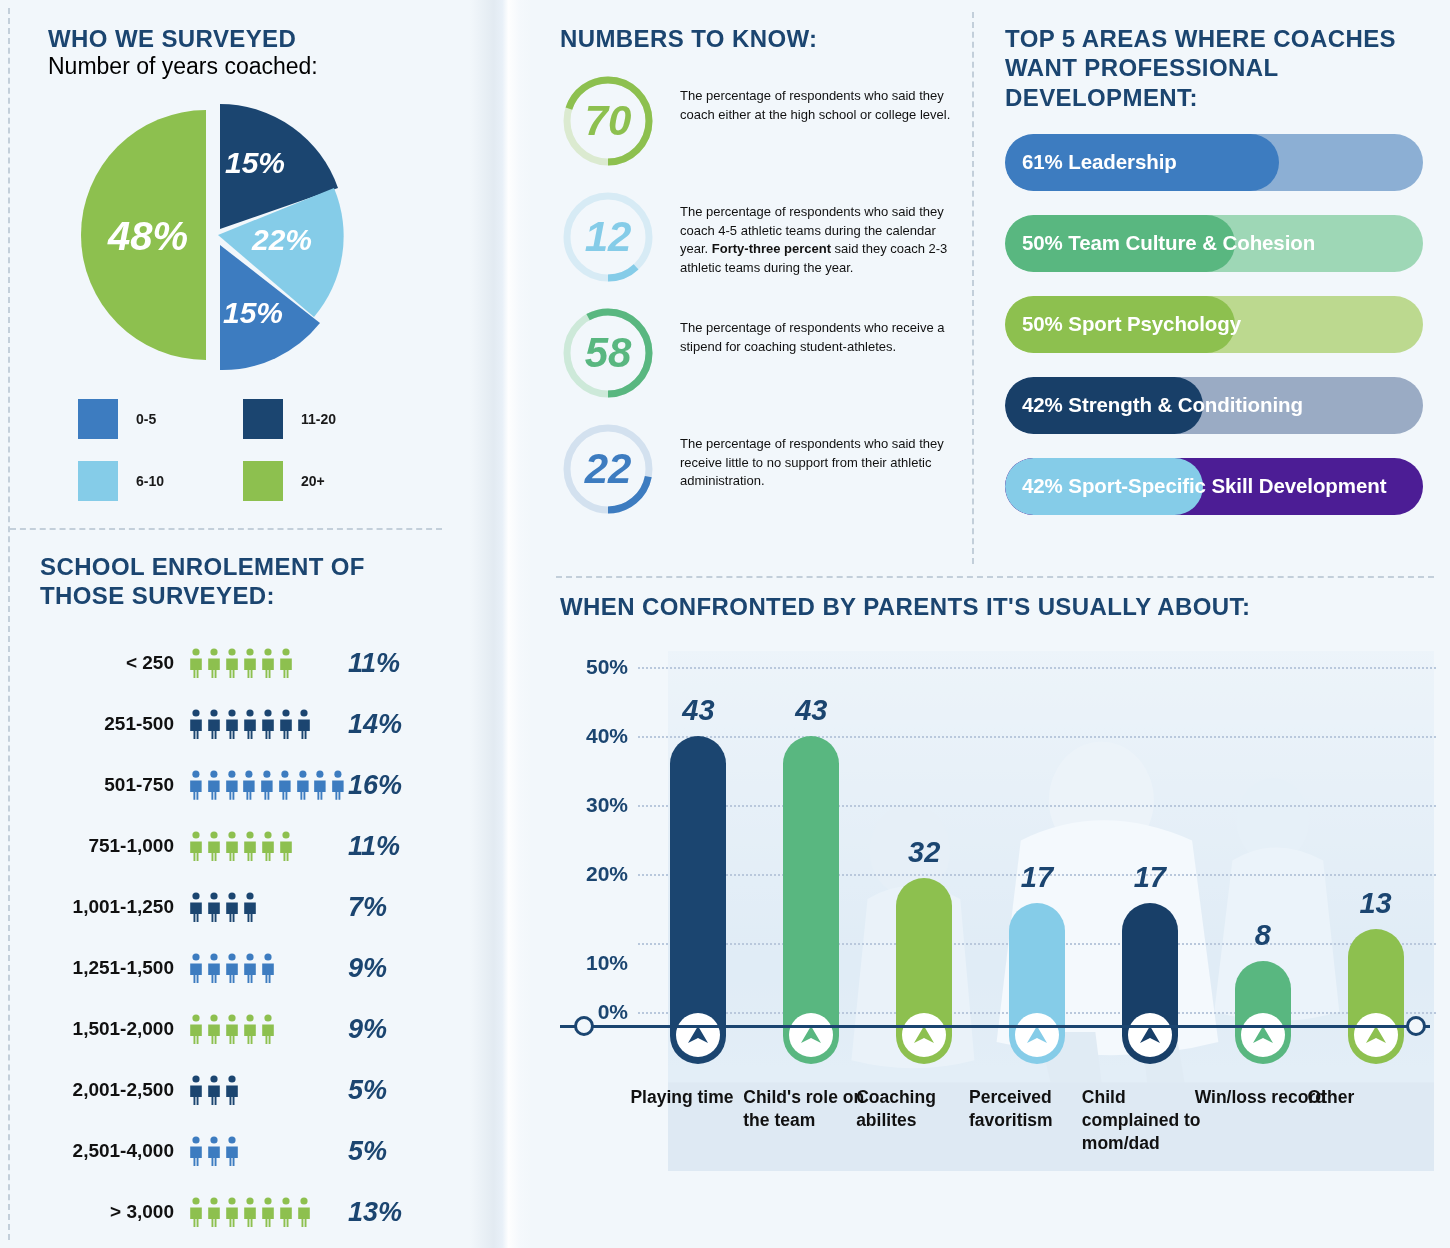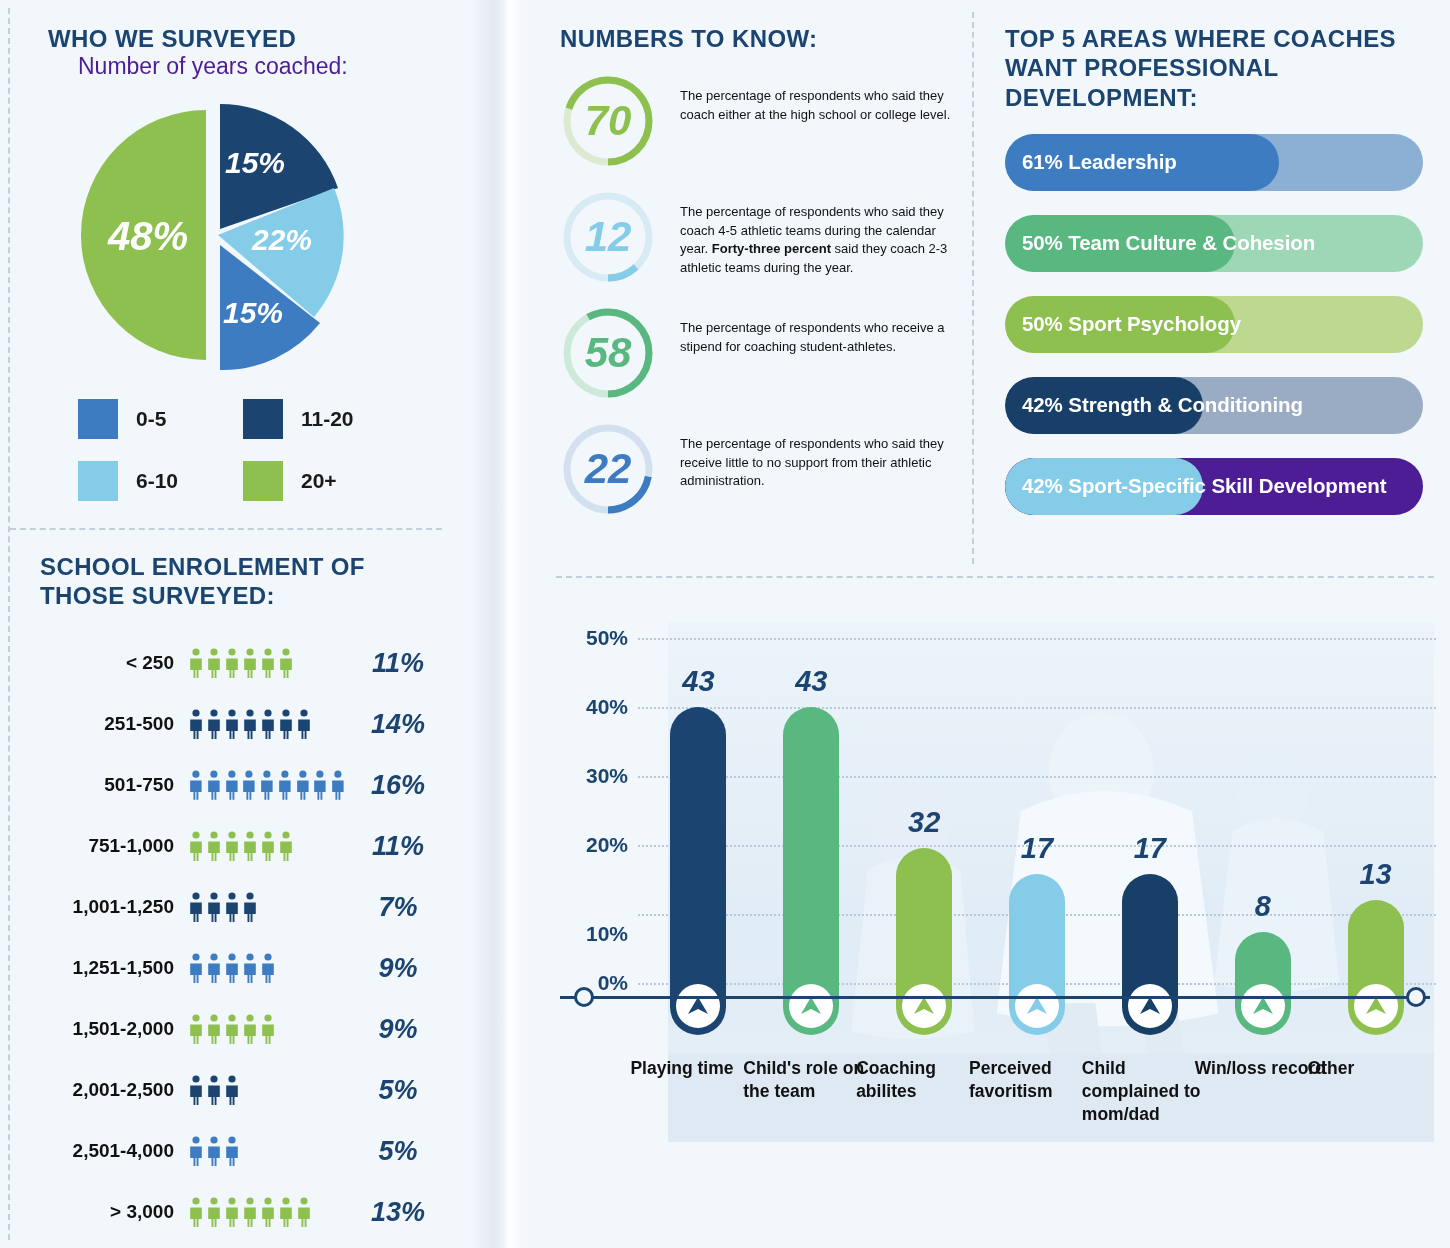--- a/index.html
+++ b/index.html
@@ -27,44 +27,44 @@
     position: absolute; border-left: 2px dashed #c3cfda;
   }
   .dashed-h {
     position: absolute; border-top: 2px dashed #c3cfda;
   }
 
   h2.sec-title {
     font-size: 24px; font-weight: bold; letter-spacing: .4px;
     color: #1b4570; line-height: 1.22; text-transform: uppercase;
   }
-  .sub-title { font-size: 23px; color: #4c1d95; font-weight: 400; margin-left: 30px; }
+  .sub-title { font-size: 23px; color: #000000; font-weight: 400; }
 
   
   #who { position: absolute; left: 48px; top: 24px; width: 400px; }
   .pie-wrap { position: relative; width: 300px; height: 275px; margin: 18px 0 0 22px; }
   .pie-wrap svg { display: block; overflow: visible; }
   .pie-lbl {
     font-size: 30px; font-weight: bold; font-style: italic; fill: #fff;
     font-family: "Liberation Sans", sans-serif;
   }
   .pie-lbl-lg { font-size: 40px; }
 
   .legend { margin: 26px 0 0 30px; width: 330px; display: flex; flex-wrap: wrap; }
   .legend-item { width: 50%; display: flex; align-items: center; margin-bottom: 22px; }
   .swatch { width: 40px; height: 40px; margin-right: 18px; }
-  .legend-label { font-size: 21px; font-weight: bold; color: #1a1a1a; }
+  .legend-label { font-size: 14px; font-weight: bold; color: #1a1a1a; }
 
   
   #enrol { position: absolute; left: 40px; top: 552px; width: 430px; }
   .enrol-rows { margin-top: 22px; }
   .erow { display: flex; align-items: center; height: 61px; }
   .erow-label { width: 148px; text-align: right; font-size: 19px; font-weight: bold; color: #111; padding-right: 14px; }
   .erow-icons { width: 160px; display: flex; align-items: flex-end; }
-  .erow-pct { width: 100px; text-align: center; font-size: 27px; font-weight: bold; font-style: italic; color: #1b4570; }
+  .erow-pct { width: 100px; text-align: left; font-size: 27px; font-weight: bold; font-style: italic; color: #1b4570; }
   .person { width: 16px; height: 30px; margin-right: 2px; display: block; }
 
   
   #numbers { position: absolute; left: 560px; top: 24px; width: 400px; }
   .num-row { display: flex; align-items: flex-start; margin-top: 20px; }
   .donut { position: relative; width: 96px; height: 96px; flex: 0 0 96px; }
   .donut svg { display:block; transform: rotate(-90deg) scaleX(-1); }
   .donut .dnum {
     position: absolute; inset: 0; display: flex; align-items: center; justify-content: center;
     font-size: 42px; font-weight: bold; font-style: italic;
@@ -525,20 +525,21 @@
         <span class="pill-text"><span class="pct">42%</span> Strength &amp; Conditioning</span>
       </div>
       <div class="pill" style="background: #4c1d95;">
         <span class="pill-fill" style="background:#85cce8;width:47.32%"></span>
         <span class="pill-text"><span class="pct">42%</span> Sport-Specific Skill Development</span>
       </div>
     </div>
 </section>
 
 <section id="bars">
+  <h2 class="sec-title">WHEN CONFRONTED BY PARENTS IT'S USUALLY ABOUT:</h2>
   <div class="chart-area">
     <div class="photo-bg">
       <svg width="100%" height="100%" viewBox="0 0 760 520" preserveAspectRatio="xMidYMid slice">
         <defs>
           <linearGradient id="pg" x1="0" y1="0" x2="0" y2="1">
             <stop offset="0%" stop-color="#e9f2fa"></stop>
               <stop offset="60%" stop-color="#cfe2f2"></stop>
             <stop offset="100%" stop-color="#dbeaf6"></stop>
           </linearGradient>
         </defs>

